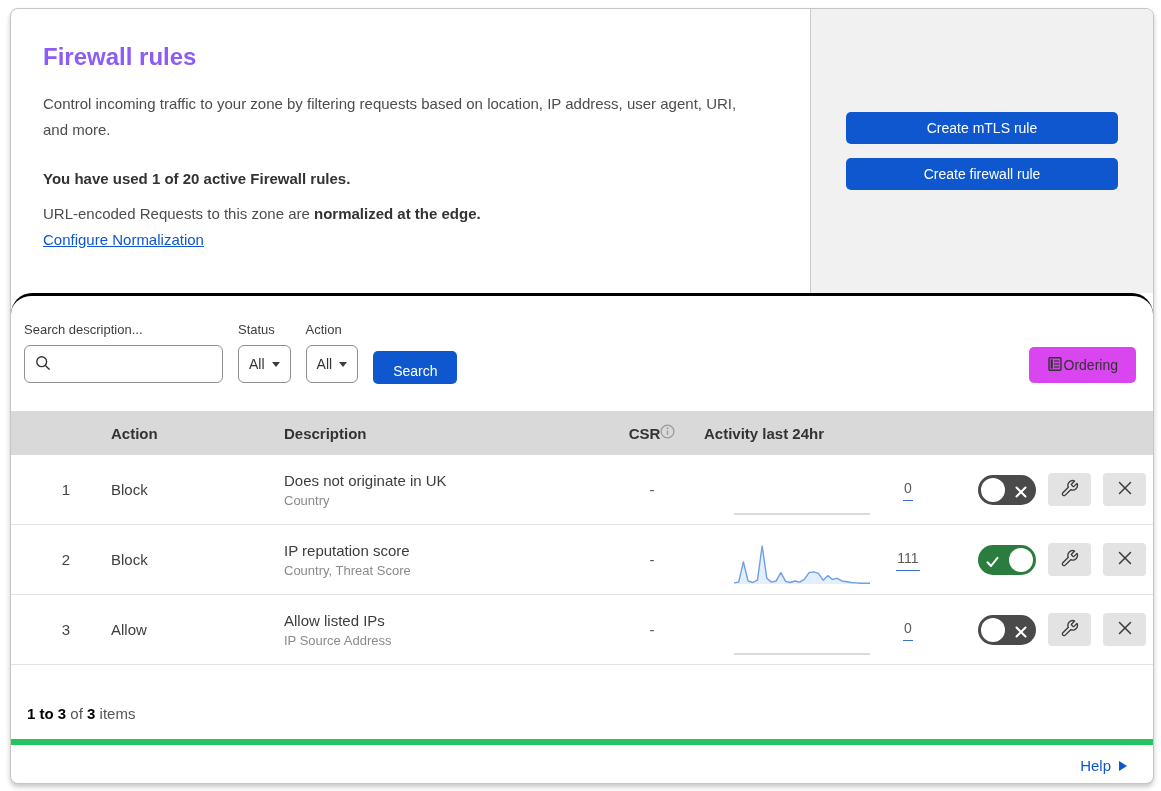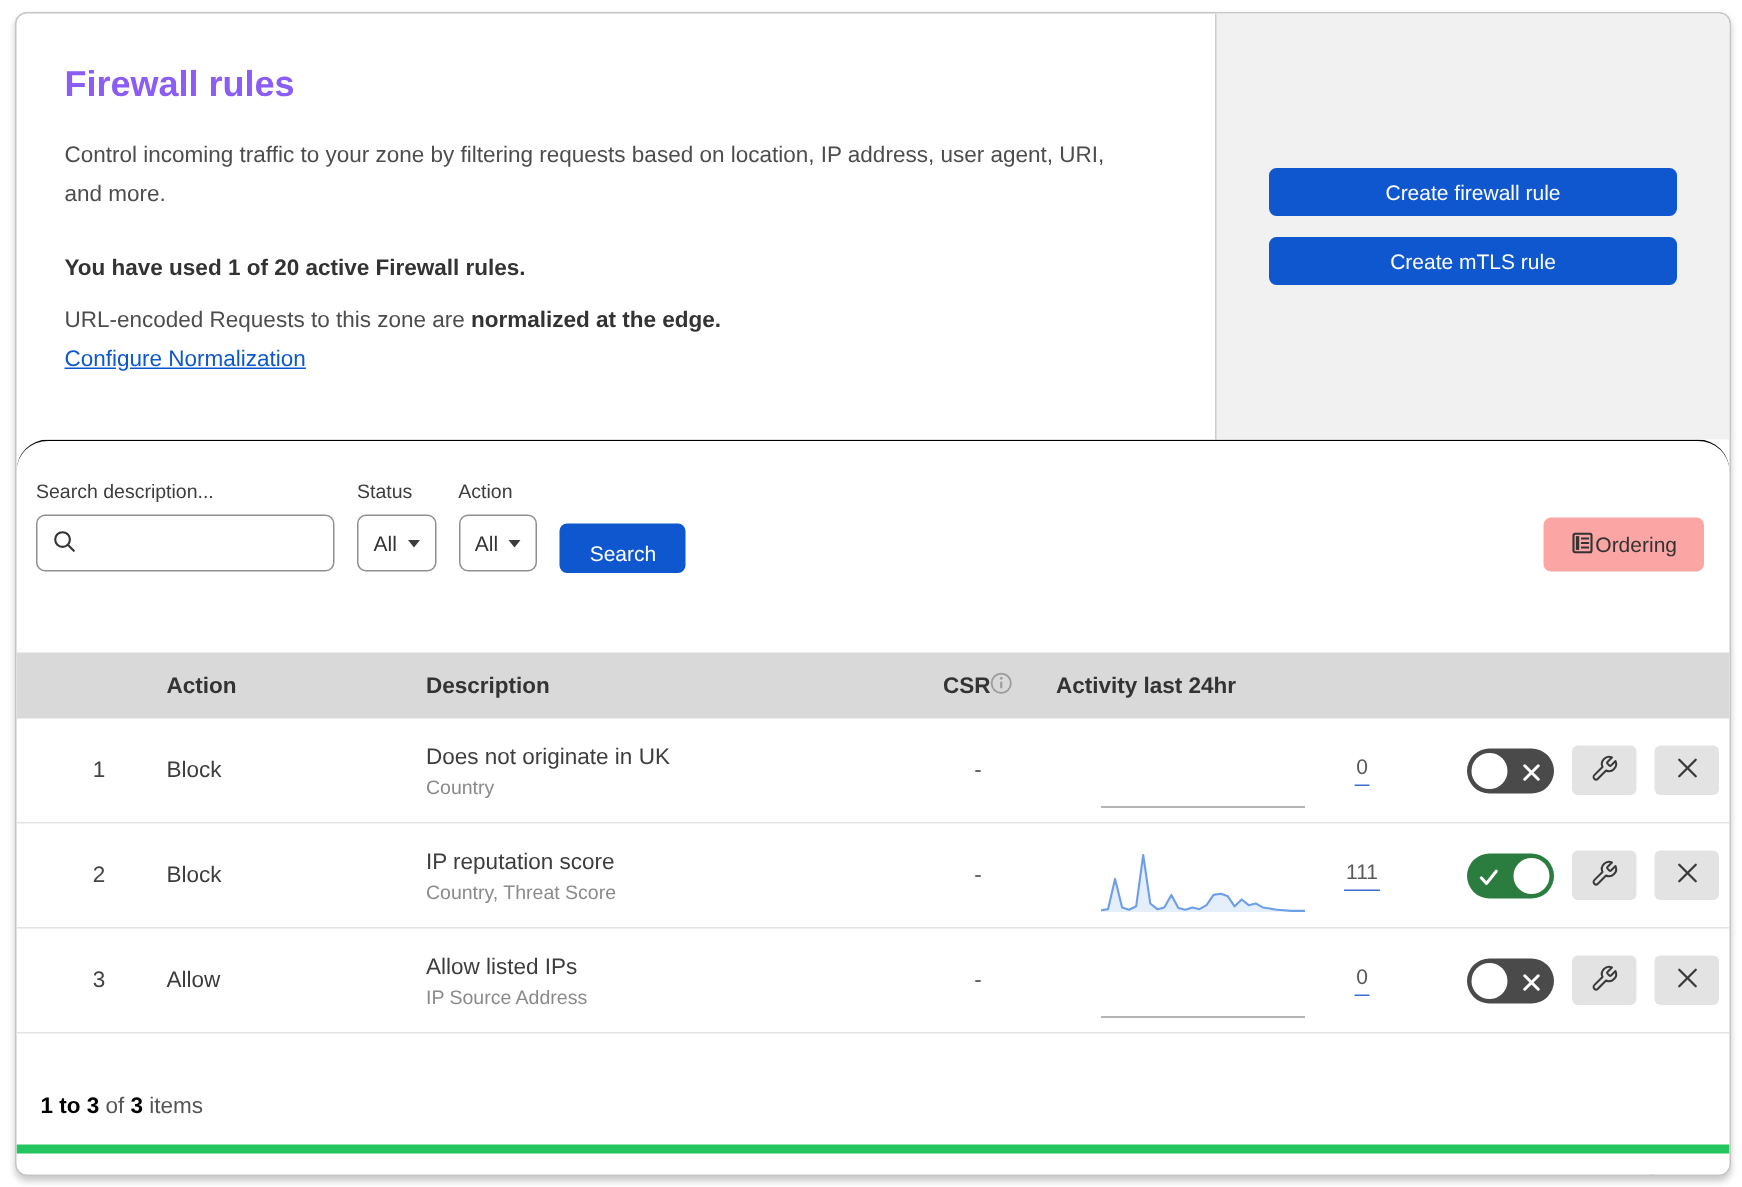--- a/index.html
+++ b/index.html
@@ -41,21 +41,21 @@
     border-left:1px solid #cscsc;border-left:1px solid #cbcbcb;
     display:flex;flex-direction:column;justify-content:center;align-items:center;gap:14px;
     padding:0 35px;
   }
   .btn-primary{
     width:100%;height:32px;background:var(--accent);color:#fff;border:none;border-radius:5px;
     font-size:14px;font-family:inherit;cursor:pointer;
   }
   
   .filter-section{
-    border-top:1px solid #000000;height:142px;flex:none;position:relative;
+    border-top:3px solid #000000;height:118px;flex:none;position:relative;
     padding:26px 17px 0 13px;display:flex;align-items:flex-start;gap:15px;border-radius:21px;
   }
   .filter-group .flabel{font-size:13px;color:#3d3d3d;margin-bottom:8px;display:block;}
   .search-wrap{position:relative;width:199px;}
   .search-input{
     width:199px;height:38px;border:1px solid #8f8f8f;border-radius:6px;
     padding:0 10px 0 34px;font-size:14px;font-family:inherit;outline:none;background:#fff;
   }
   .search-icon-wrap{position:absolute;left:11px;top:10px;pointer-events:none;}
   .dropdown{
@@ -63,21 +63,21 @@
     display:flex;align-items:center;justify-content:center;gap:7px;
     font-size:14px;color:#333;padding:0 10px;cursor:pointer;
   }
   .caret-down{width:0;height:0;border-left:4px solid transparent;border-right:4px solid transparent;border-top:5px solid #3d3d3d;}
   .btn-search{
     height:33px;margin-top:29px;padding:12px 20px;background:var(--accent);color:#fff;border:none;
     border-radius:5px;font-size:14px;font-family:inherit;cursor:pointer;
   }
   .btn-ordering{
     position:absolute;right:17px;top:51px;height:36px;padding:0 18px;
-    background:#fca5a5;border:none;border-radius:5px;font-size:14px;color:#333;
+    background:#d946ef;border:none;border-radius:5px;font-size:14px;color:#333;
     font-family:inherit;display:flex;align-items:center;gap:1px;cursor:pointer;
   }
   
   .grid-cols{display:grid;grid-template-columns:90px 173px 1fr 100px 250px 201px;align-items:center;}
   .table-header{
     height:44px;background:var(--header-gray);font-size:15px;font-weight:700;color:#333;flex:none;
   }
   .th-action{padding-left:10px;}
   .th-desc{padding-left:10px;}
   .th-csr{display:flex;align-items:center;justify-content:center;gap:0;}
@@ -129,22 +129,22 @@
 
   <div class="top-section">
     <div class="top-left">
       <div class="page-title">Firewall rules</div>
       <p class="intro">Control incoming traffic to your zone by filtering requests based on location, IP address, user agent, URI, and more.</p>
       <p class="usage">You have used 1 of 20 active Firewall rules.</p>
       <p class="norm"><span>URL-encoded Requests to this zone are </span><b>normalized at the edge.</b></p>
       <a class="config-link">Configure Normalization</a>
     </div>
     <div class="top-right">
+      <button class="btn-primary">Create mTLS rule</button>
       <button class="btn-primary">Create firewall rule</button>
-      <button class="btn-primary">Create mTLS rule</button>
     </div>
   </div>
 
   <div class="filter-section">
     <div class="filter-group">
       <span class="flabel">Search description...</span>
       <div class="search-wrap">
         <span class="search-icon-wrap">
           <svg width="16" height="16" viewBox="0 0 16 16">
               <circle cx="6.7" cy="6.7" r="4.9" fill="none" stroke="#333" stroke-width="1.4"></circle>

